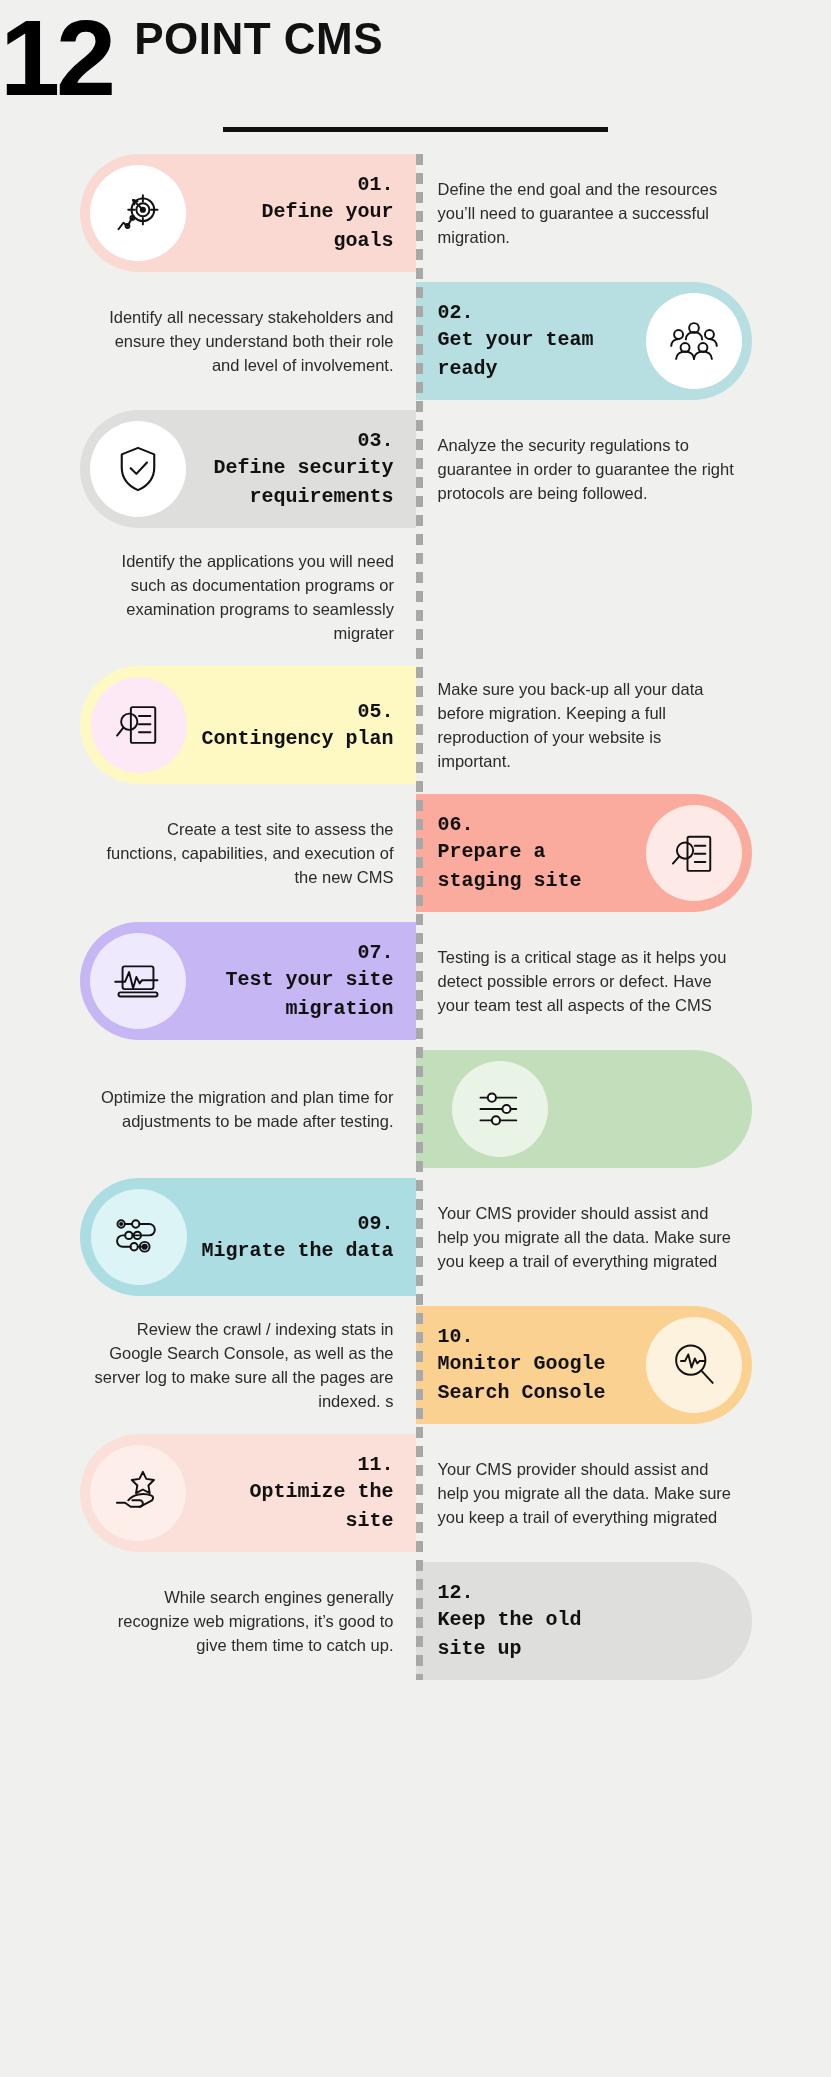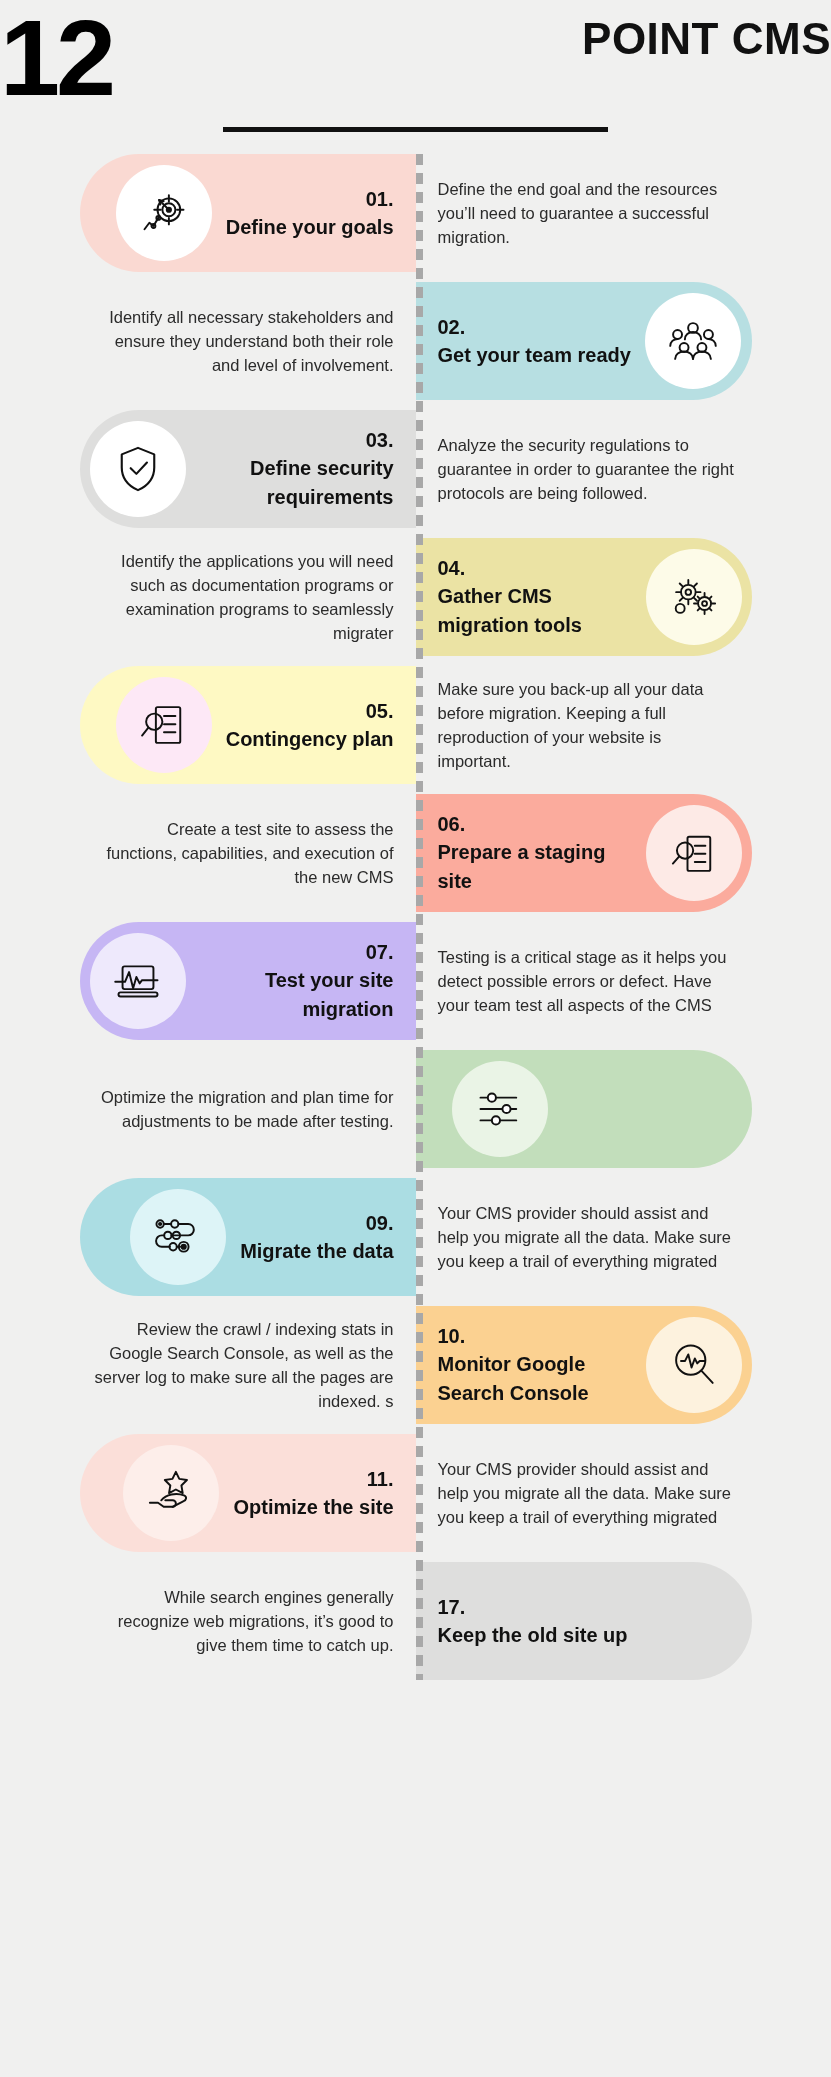--- a/index.html
+++ b/index.html
@@ -19,22 +19,22 @@
   }
 
   
   .header {
     padding-top: 8px;
     text-align: center;
   }
   .title-row {
     display: flex;
     align-items: flex-start;
-    justify-content: space-between;
-    gap: 4px;
+    justify-content: flex-start;
+    gap: 22px;
   }
   .big-num {
     font-family: "Liberation Sans", sans-serif;
     font-size: 108px;
     font-weight: 700;
     line-height: 0.92;
     letter-spacing: -4px;
     color: #000;
   }
   .title-stack {
@@ -110,21 +110,21 @@
     border-radius: 60px 0 0 60px;
     padding: 10px 22px 10px 10px;
     justify-content: flex-end;
   }
   .pill.right {
     width: 336px;
     border-radius: 0 60px 60px 0;
     padding: 10px 10px 10px 22px;
     justify-content: flex-start;
   }
-  .pill-text { display: flex; flex-direction: column; }
+  .pill-text { display: flex; flex-direction: column; font-family: Liberation Mono, monospace; }
   .pill.left .pill-text { align-items: flex-end; text-align: right; }
   .pill.right .pill-text { align-items: flex-start; text-align: left; }
 
   .pill-num {
     font-size: 20px;
     font-weight: 700;
     color: #111;
     line-height: 1.35;
   }
   .pill-title {
@@ -258,39 +258,20 @@
         <div class="side right">
           <div class="desc right">
             <span>Analyze the security regulations to guarantee in order to guarantee the right protocols are being followed.</span>
           </div>
         </div>
       </div>
       <div class="row">
         <div class="side left">
           <div class="desc left">
             <span>Identify the applications you will need such as documentation programs or examination programs to seamlessly migrater</span>
-          </div>
-        </div>
-        <div class="side right">
-          <div class="pill right" style="background: rgb(235, 227, 164);">
-            <div class="pill-text">
-              <div class="pill-num">04.</div>
-              <div class="pill-title">Gather CMS migration tools</div>
-            </div>
-            <div class="icon-circle" style="background: rgb(253, 251, 232);">
-              <svg viewBox="0 0 64 64" fill="none" stroke="#111" stroke-width="2.3" stroke-linecap="round" stroke-linejoin="round">
-    <circle cx="25" cy="26" r="9"></circle>
-                <circle cx="25" cy="26" r="3.4"></circle>
-    <path d="M25 11v5M25 36v5M10 26h5M35 26h5M14.4 15.4l3.6 3.6M32 33l3.6 3.6M35.6 15.4L32 19M18 33l-3.6 3.6"></path>
-    <circle cx="45" cy="40" r="8"></circle>
-                <circle cx="45" cy="40" r="3"></circle>
-    <path d="M45 27v4M45 49v4M32 40h4M54 40h4M36.5 31.5l2.8 2.8M50.7 45.7l2.8 2.8M53.5 31.5l-2.8 2.8M39.3 45.7l-2.8 2.8"></path>
-    <circle cx="15" cy="46" r="5.5"></circle>
-  </svg>
-            </div>
           </div>
         </div>
       </div>
       <div class="row">
         <div class="side left">
           <div class="pill left" style="background: #fef9c3;">
             <div class="pill-text">
               <div class="pill-num">05.</div>
               <div class="pill-title">Contingency plan</div>
             </div>
@@ -451,21 +432,21 @@
       </div>
       <div class="row">
         <div class="side left">
           <div class="desc left">
             <span>While search engines generally recognize web migrations, it’s good to give them time to catch up.</span>
           </div>
         </div>
         <div class="side right">
           <div class="pill right" style="background: rgb(222, 222, 221);">
             <div class="pill-text">
-              <div class="pill-num">17.</div>
+              <div class="pill-num">12.</div>
               <div class="pill-title">Keep the old site up</div>
             </div>
           </div>
         </div>
       </div>
     </div>
 
 </div>
 
 </body></html>

